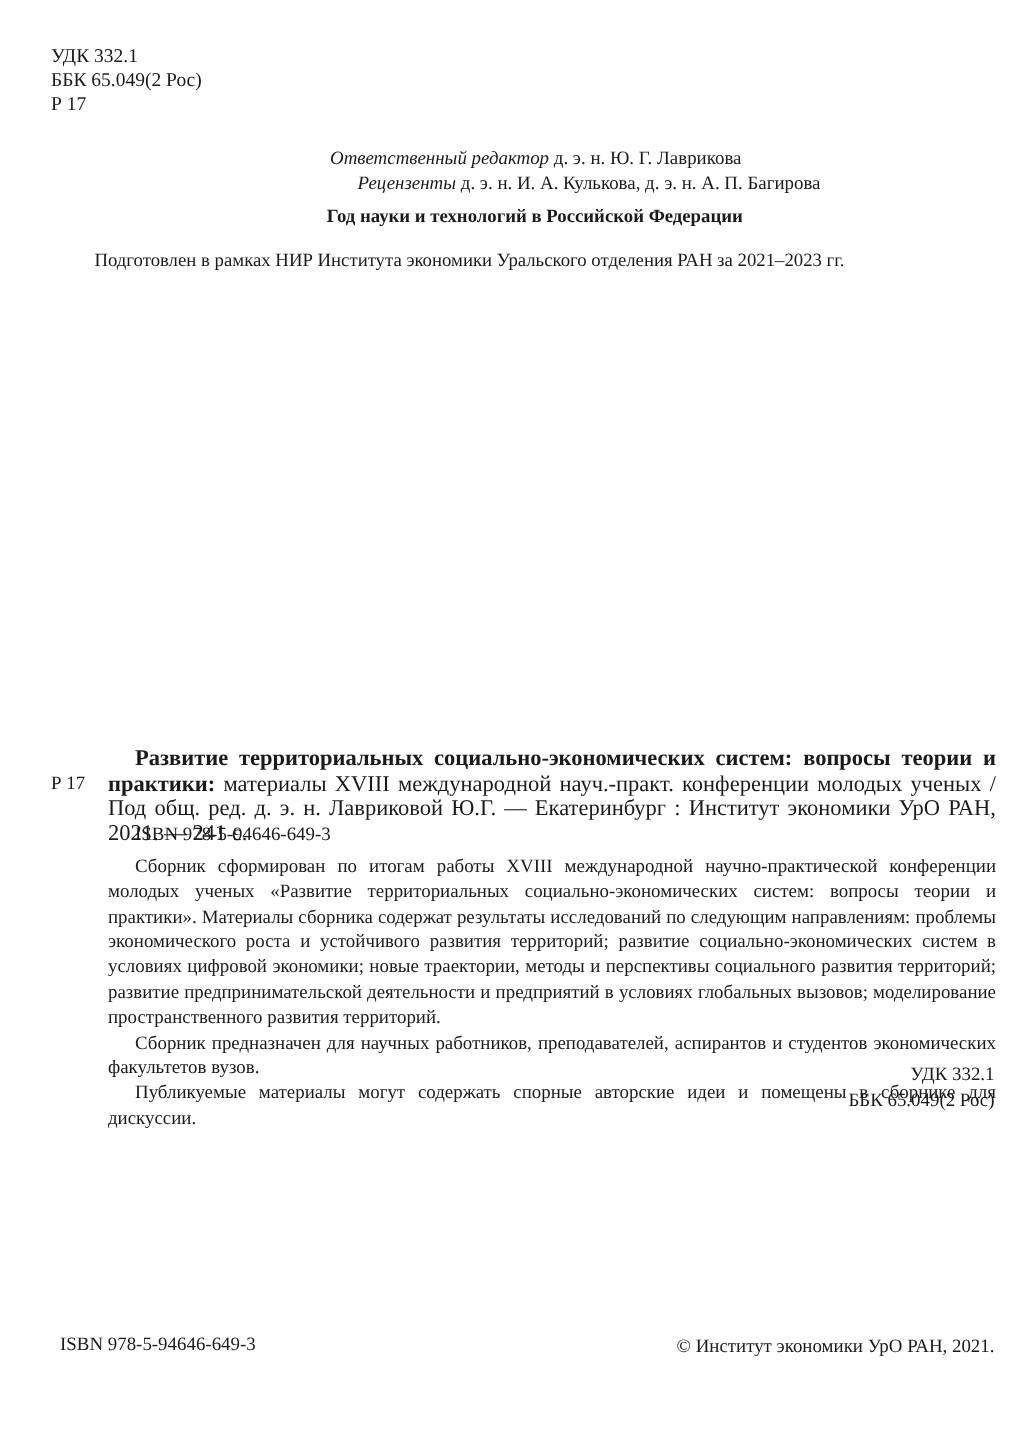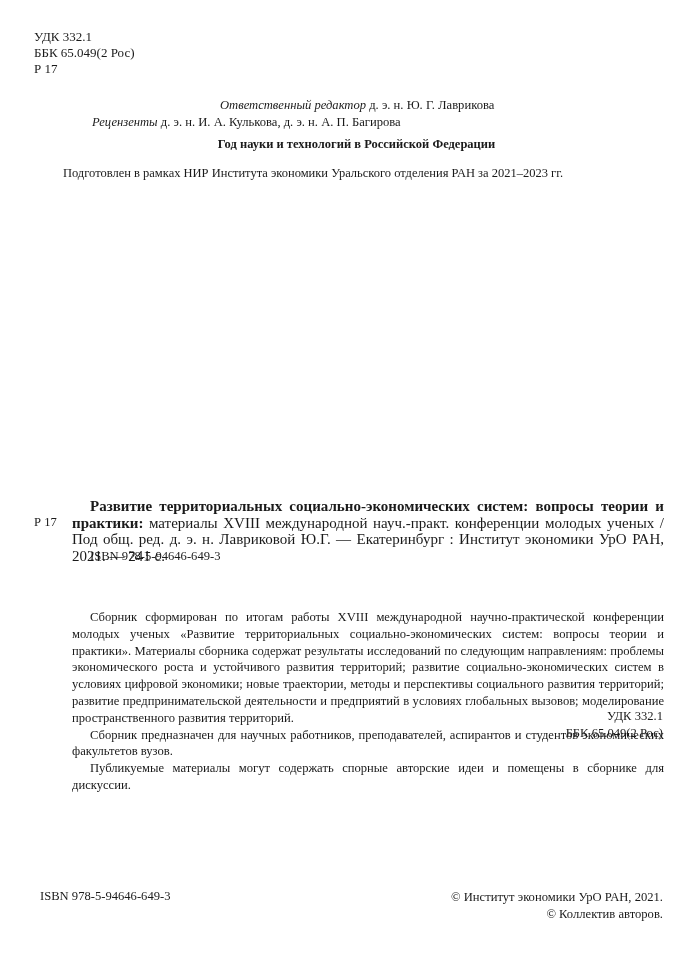--- a/index.html
+++ b/index.html
@@ -4,30 +4,30 @@
 <style>
   html, body { margin: 0; padding: 0; background: #ffffff; }
   body { width: 679px; height: 960px; position: relative; overflow: hidden;
          font-family: "Liberation Serif", "DejaVu Serif", serif; color: #1a1a1a; }
   .abs { position: absolute; }
   .codes { left: 34px; top: 29px; font-size: 13px; line-height: 16px; }
   .codes div { white-space: nowrap; }
   .credits { left: 0; width: 547px; top: 97px; text-align: center; font-size: 12.6px; line-height: 17px; }
   .credits .it { font-style: italic; }
   .credits .line1 { padding-left: 220px; text-align: left; }
-  .credits .line2 { padding-left: 92px; text-align: left; }
+  .credits .line2 { padding-left: 92px; text-align: right; }
   .year { left: 0; width: 679px; top: 137px; text-align: center; font-size: 12.5px; font-weight: bold; padding-left: 34px; box-sizing: border-box; }
   .prepared { left: 0; width: 614px; top: 166px; text-align: center; font-size: 12.5px; padding-left: 12px; box-sizing: border-box; }
 
   .biblio { left: 72px; width: 592px; top: 498px; font-size: 15px; line-height: 16.5px; text-align: justify; }
   .biblio .title-line { text-indent: 18px; }
   .biblio .bold { font-weight: bold; }
   .p17 { left: 34px; top: 514px; font-size: 12.6px; line-height: 16.5px; white-space: nowrap; }
   .isbn-line { left: 90px; top: 548px; font-size: 12.6px; line-height: 16.5px; }
-  .abstract { left: 72px; width: 592px; top: 569px; font-size: 12.6px; line-height: 16.8px; text-align: justify; margin-top: 40px; }
+  .abstract { left: 72px; width: 592px; top: 569px; font-size: 12.6px; line-height: 16.8px; text-align: justify; }
   .abstract p { margin: 0; text-indent: 18px; }
   .classif { right: 16px; top: 708px; font-size: 12.6px; line-height: 16.5px; text-align: right; }
 
   .isbn-bottom { left: 40px; top: 889px; font-size: 12.6px; }
   .copyright { right: 16px; top: 889px; font-size: 12.6px; line-height: 16.5px; text-align: right; }
 </style>
 </head>
 <body>
 
 <div class="abs codes">
@@ -67,14 +67,13 @@
 
 <div class="abs classif">
   <div>УДК 332.1</div>
   <div>ББК 65.049(2 Рос)</div>
 </div>
 
 <div class="abs isbn-bottom">ISBN 978-5-94646-649-3</div>
 
 <div class="abs copyright">
   <div>© Институт экономики УрО РАН, 2021.</div>
-  <div>© Коллектив авторов.</div>
 </div>
 
 </body></html>

